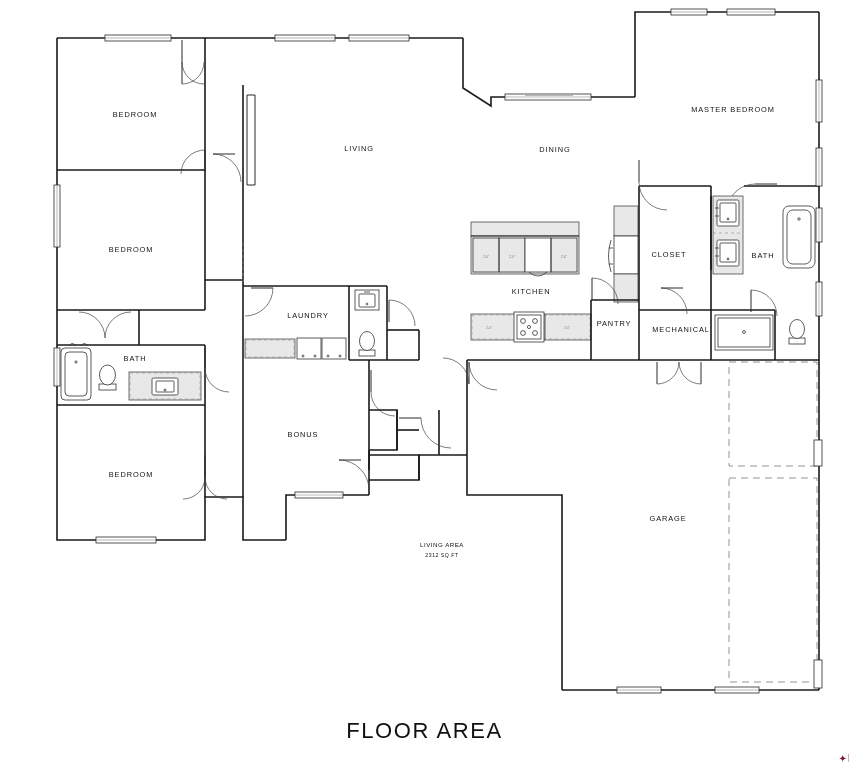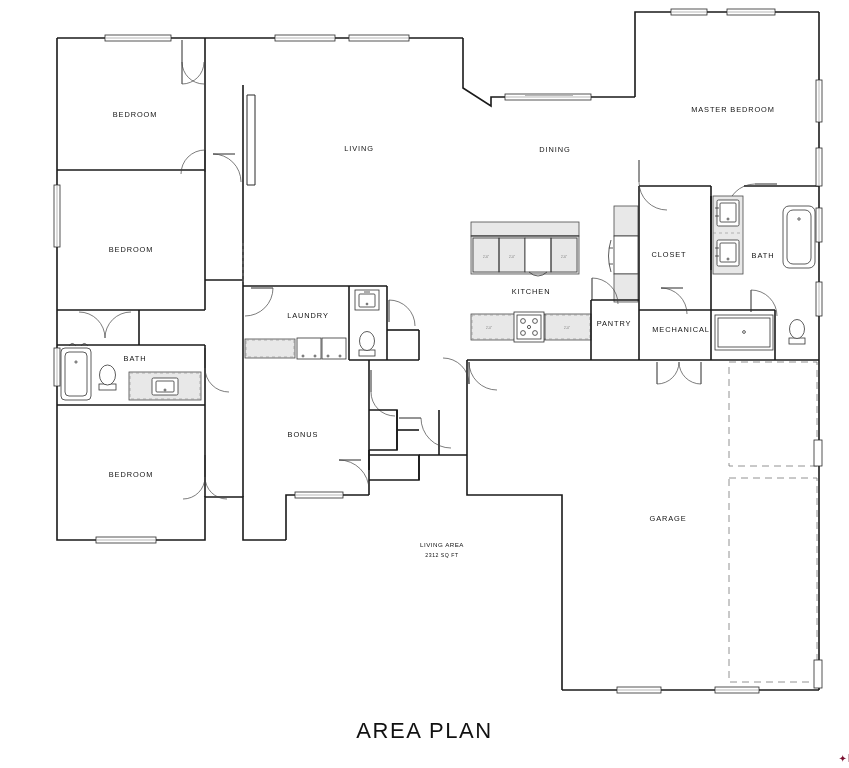--- a/index.html
+++ b/index.html
@@ -486,21 +486,21 @@
   </g>
 
   <g>
     <text class="area-label" x="403" y="547">LIVING AREA</text>
     <text class="area-label" x="403" y="557" style="font-size:5.2px">2312 SQ FT</text>
   </g>
 
 </svg>
 
 <div id="title-bar">
-  <span id="plan-title">AREA PLAN</span>
+  <span id="plan-title">FLOOR AREA</span>
 </div>
 
 <div id="cren-logo">
   <span id="cren-star">✦</span>
   <span id="cren-text">FLOOR</span>
 </div>
 
 </div>
 
 </body></html>

